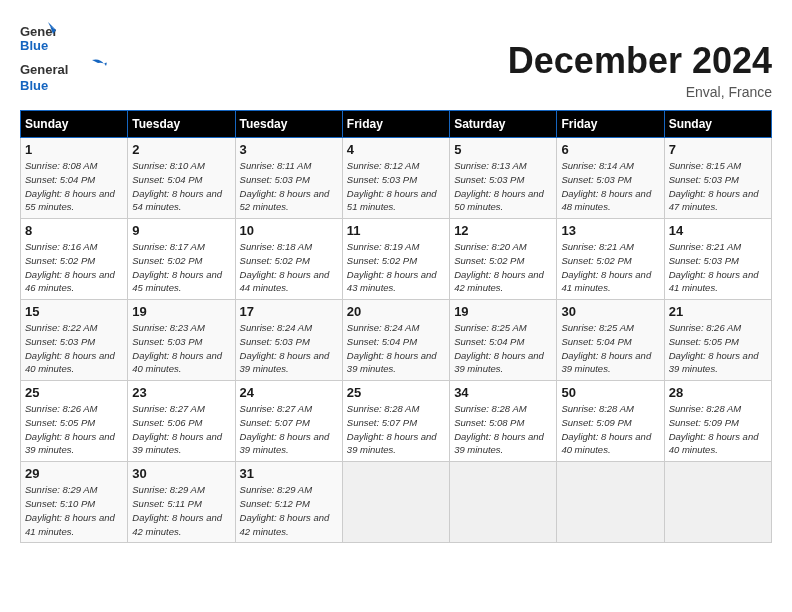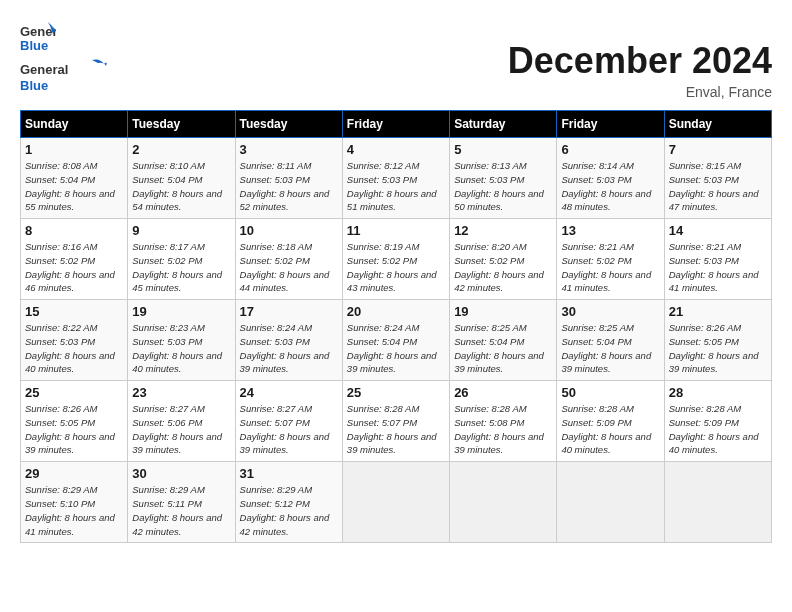--- a/index.html
+++ b/index.html
@@ -220,21 +220,21 @@
         </td>
         <td>
           <span class="day-number">24</span>
           <div class="day-info">Sunrise: 8:27 AM<br>Sunset: 5:07 PM<br>Daylight: 8 hours and 39 minutes.</div>
         </td>
         <td>
           <span class="day-number">25</span>
           <div class="day-info">Sunrise: 8:28 AM<br>Sunset: 5:07 PM<br>Daylight: 8 hours and 39 minutes.</div>
         </td>
         <td>
-          <span class="day-number">26</span>
+          <span class="day-number">34</span>
           <div class="day-info">Sunrise: 8:28 AM<br>Sunset: 5:08 PM<br>Daylight: 8 hours and 39 minutes.</div>
         </td>
         <td>
           <span class="day-number">50</span>
           <div class="day-info">Sunrise: 8:28 AM<br>Sunset: 5:09 PM<br>Daylight: 8 hours and 40 minutes.</div>
         </td>
         <td>
           <span class="day-number">28</span>
           <div class="day-info">Sunrise: 8:28 AM<br>Sunset: 5:09 PM<br>Daylight: 8 hours and 40 minutes.</div>
         </td>

